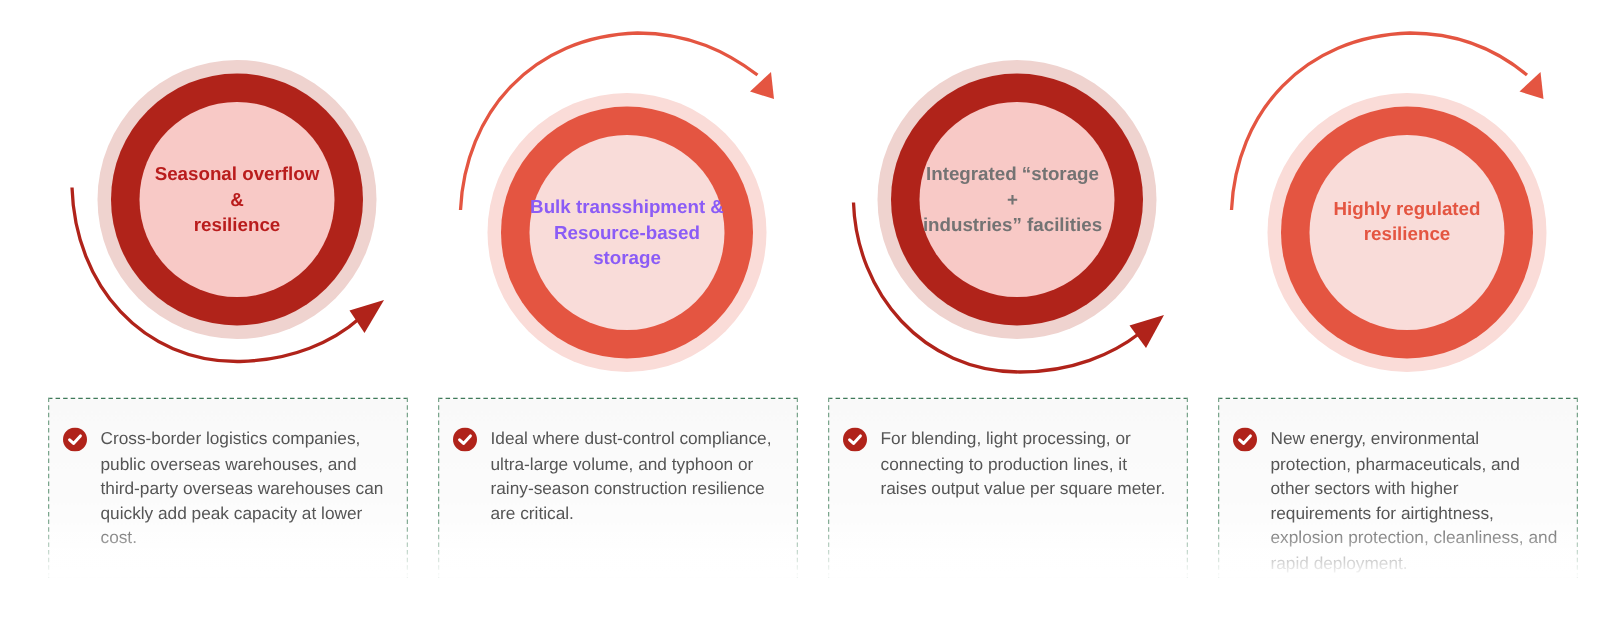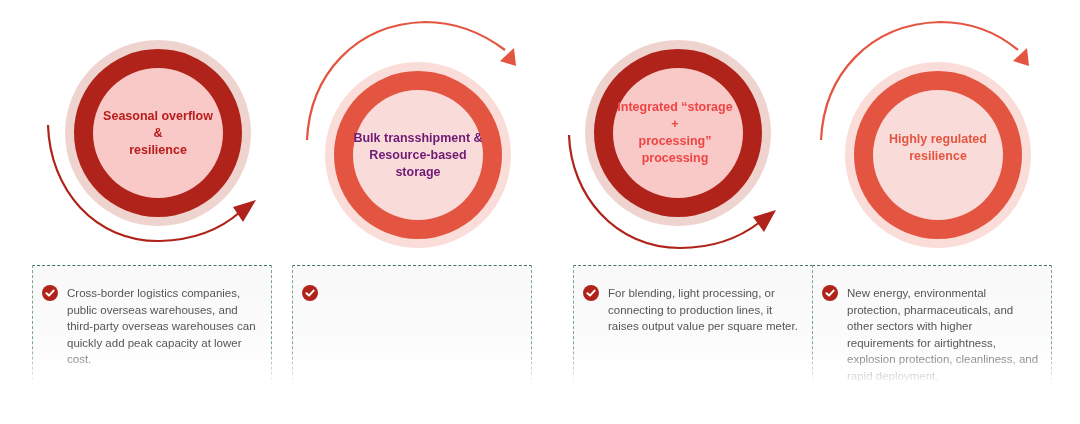--- a/index.html
+++ b/index.html
@@ -69,32 +69,32 @@
   </g>
 </svg>
 
 <div class="circle-label" style="left:98px; top:103px; width:120px; height:60px; color:#b91c1c;">
   <div>
     <div>Seasonal overflow &amp;</div>
     <div>resilience</div>
   </div>
 </div>
 
-<div class="circle-label" style="left:353px; top:125px; width:130px; height:60px; color:#701a75;">
+<div class="circle-label" style="left:353px; top:125px; width:130px; height:60px; color:#8b5cf6;">
   <div>
     <div>Bulk transshipment &amp;</div>
     <div>Resource-based</div>
     <div>storage</div>
   </div>
 </div>
 
-<div class="circle-label" style="left:613px; top:113px; width:124px; height:40px; color:#ef4444;">
+<div class="circle-label" style="left:613px; top:113px; width:124px; height:40px; color:#737373;">
   <div>
     <div>Integrated “storage +</div>
-    <div>processing” processing</div>
+    <div>industries” facilities</div>
   </div>
 </div>
 
 <div class="circle-label" style="left:873px; top:128px; width:130px; height:40px; color:#e45541;">
   <div>
     <div>Highly regulated</div>
     <div>resilience</div>
   </div>
 </div>
 
@@ -107,24 +107,25 @@
     <div class="card-text">Cross-border logistics companies, public overseas warehouses, and third-party overseas warehouses can quickly add peak capacity at lower cost.</div>
   </div>
 </div>
 
 <div class="card" style="left:292px;">
   <div class="card-row">
     <svg class="check-icon" viewBox="0 0 16 16">
       <circle cx="8" cy="8" r="8" fill="#b0231a"></circle>
       <path d="M4.4,8.2 L7,10.6 L11.6,5.6" fill="none" stroke="#ffffff" stroke-width="2" stroke-linecap="round" stroke-linejoin="round"></path>
     </svg>
+    <div class="card-text">Ideal where dust-control compliance, ultra-large volume, and typhoon or rainy-season construction resilience are critical.</div>
   </div>
 </div>
 
-<div class="card" style="left:573px;">
+<div class="card" style="left:552px;">
   <div class="card-row">
     <svg class="check-icon" viewBox="0 0 16 16">
       <circle cx="8" cy="8" r="8" fill="#b0231a"></circle>
       <path d="M4.4,8.2 L7,10.6 L11.6,5.6" fill="none" stroke="#ffffff" stroke-width="2" stroke-linecap="round" stroke-linejoin="round"></path>
     </svg>
     <div class="card-text">For blending, light processing, or connecting to production lines, it raises output value per square meter.</div>
   </div>
 </div>
 
 <div class="card" style="left:812px;">

